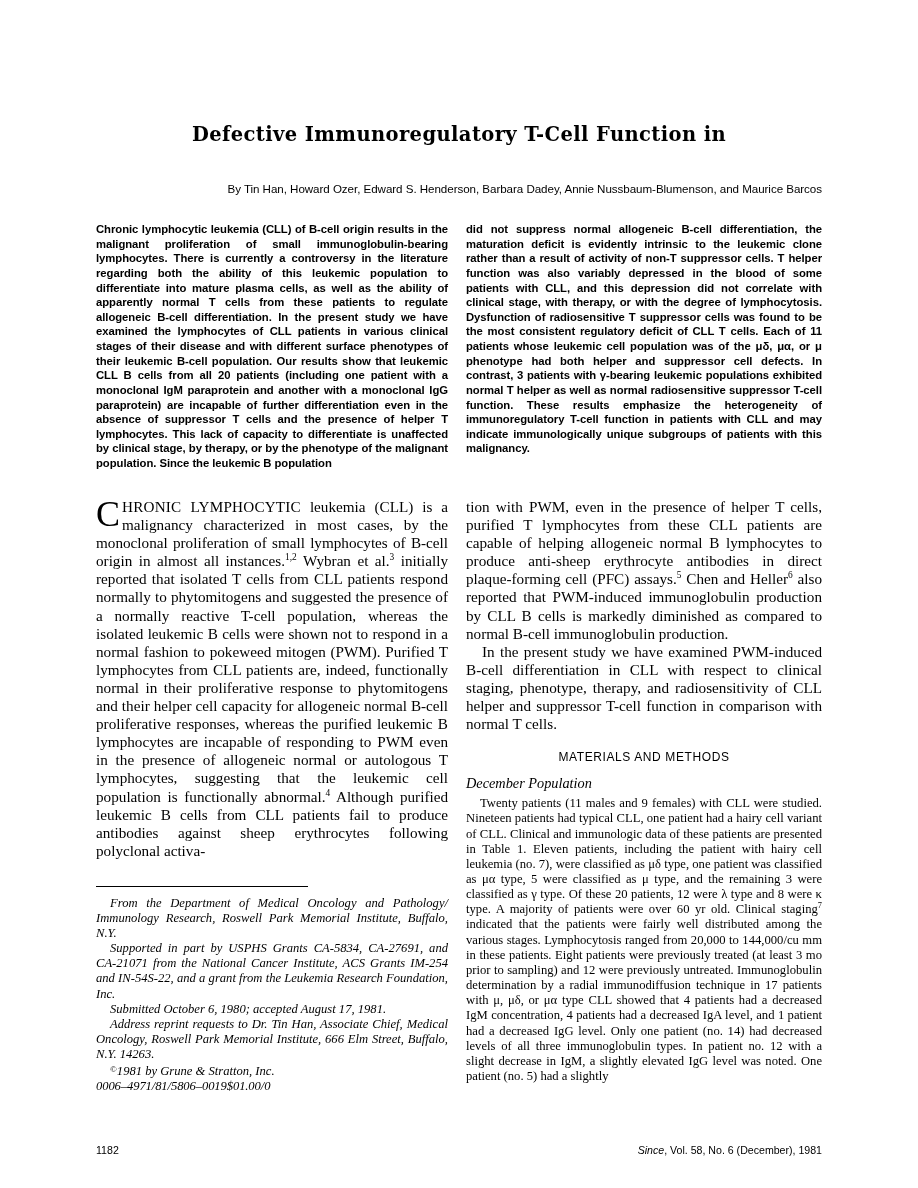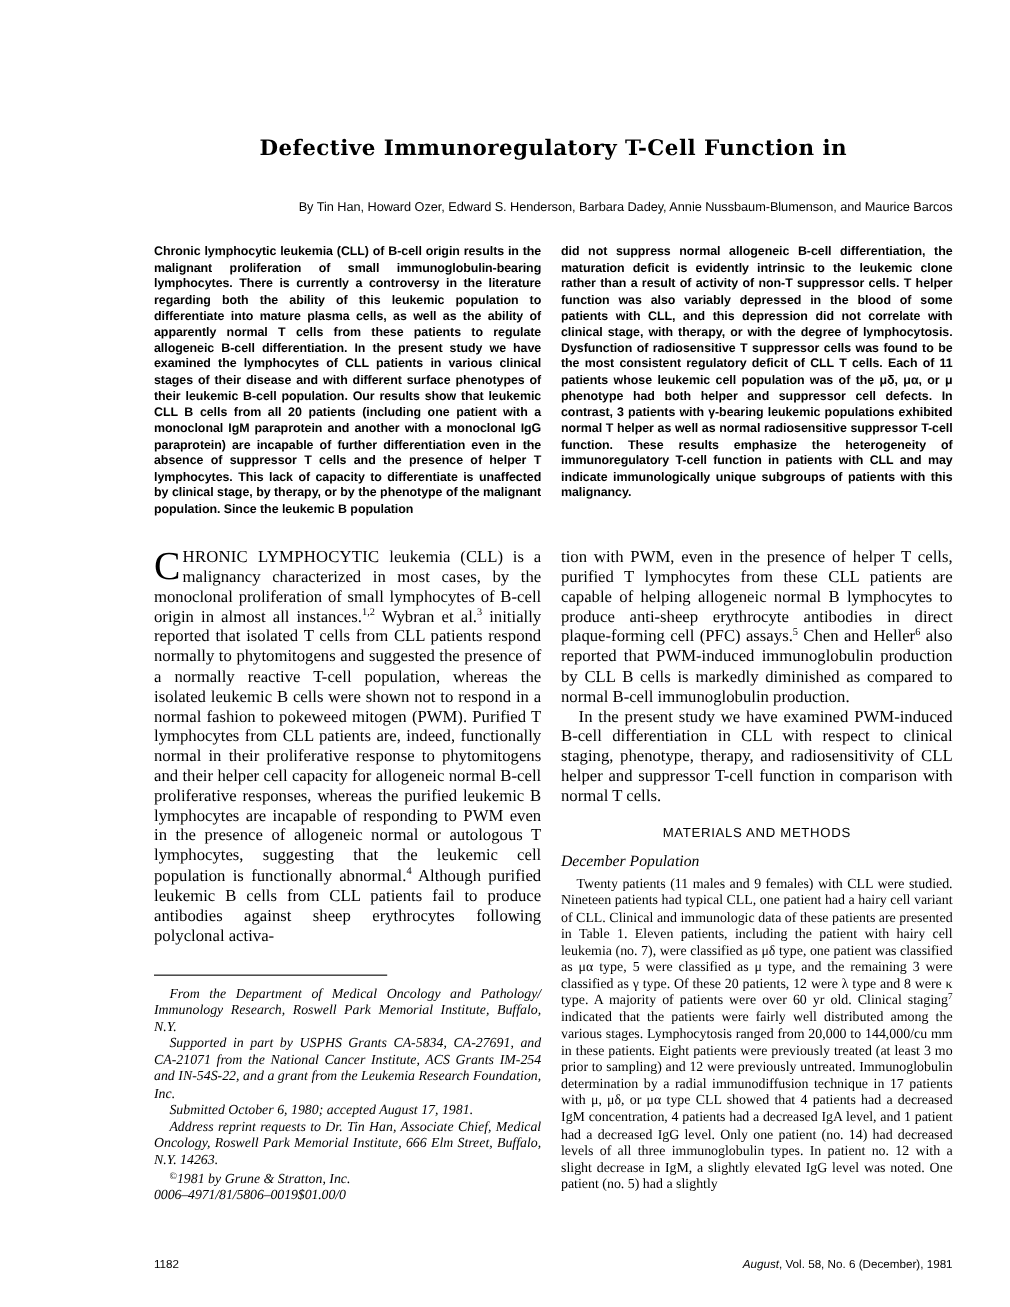--- a/index.html
+++ b/index.html
@@ -13,21 +13,20 @@
     font-family: "Liberation Serif", serif;
     color: #000000;
     position: relative;
     overflow: hidden;
   }
   .page {
     position: absolute;
     left: 0; top: 0;
     width: 740px;
     height: 1188px;
-    margin-left: 44px;
   }
 
   
   .title-block {
     position: absolute;
     left: 96px;
     top: 122px;
     width: 726px;
     text-align: center;
   }
@@ -233,16 +232,16 @@
 
     <div class="subsection-head">December Population</div>
 
     <div class="methods-text">
       <p><span>Twenty patients (11 males and 9 females) with CLL were studied. Nineteen patients had typical CLL, one patient had a hairy cell variant of CLL. Clinical and immunologic data of these patients are presented in Table 1. Eleven patients, including the patient with hairy cell leukemia (no. 7), were classified as μδ type, one patient was classified as μα type, 5 were classified as μ type, and the remaining 3 were classified as γ type. Of these 20 patients, 12 were λ type and 8 were κ type. A majority of patients were over 60 yr old. Clinical staging</span><sup>7</sup><span> indicated that the patients were fairly well distributed among the various stages. Lymphocytosis ranged from 20,000 to 144,000/cu mm in these patients. Eight patients were previously treated (at least 3 mo prior to sampling) and 12 were previously untreated. Immunoglobulin determination by a radial immunodiffusion technique in 17 patients with μ, μδ, or μα type CLL showed that 4 patients had a decreased IgM concentration, 4 patients had a decreased IgA level, and 1 patient had a decreased IgG level. Only one patient (no. 14) had decreased levels of all three immunoglobulin types. In patient no. 12 with a slight decrease in IgM, a slightly elevated IgG level was noted. One patient (no. 5) had a slightly</span></p>
     </div>
   </div>
 
   <div class="footer">
     <span class="page-no">1182</span>
-    <span class="citation"><span class="j">August</span><span>, Vol. 58, No. 6 (December), 1981</span></span>
+    <span class="citation"><span class="j">Since</span><span>, Vol. 58, No. 6 (December), 1981</span></span>
   </div>
 
 </div>
 
 </body></html>

